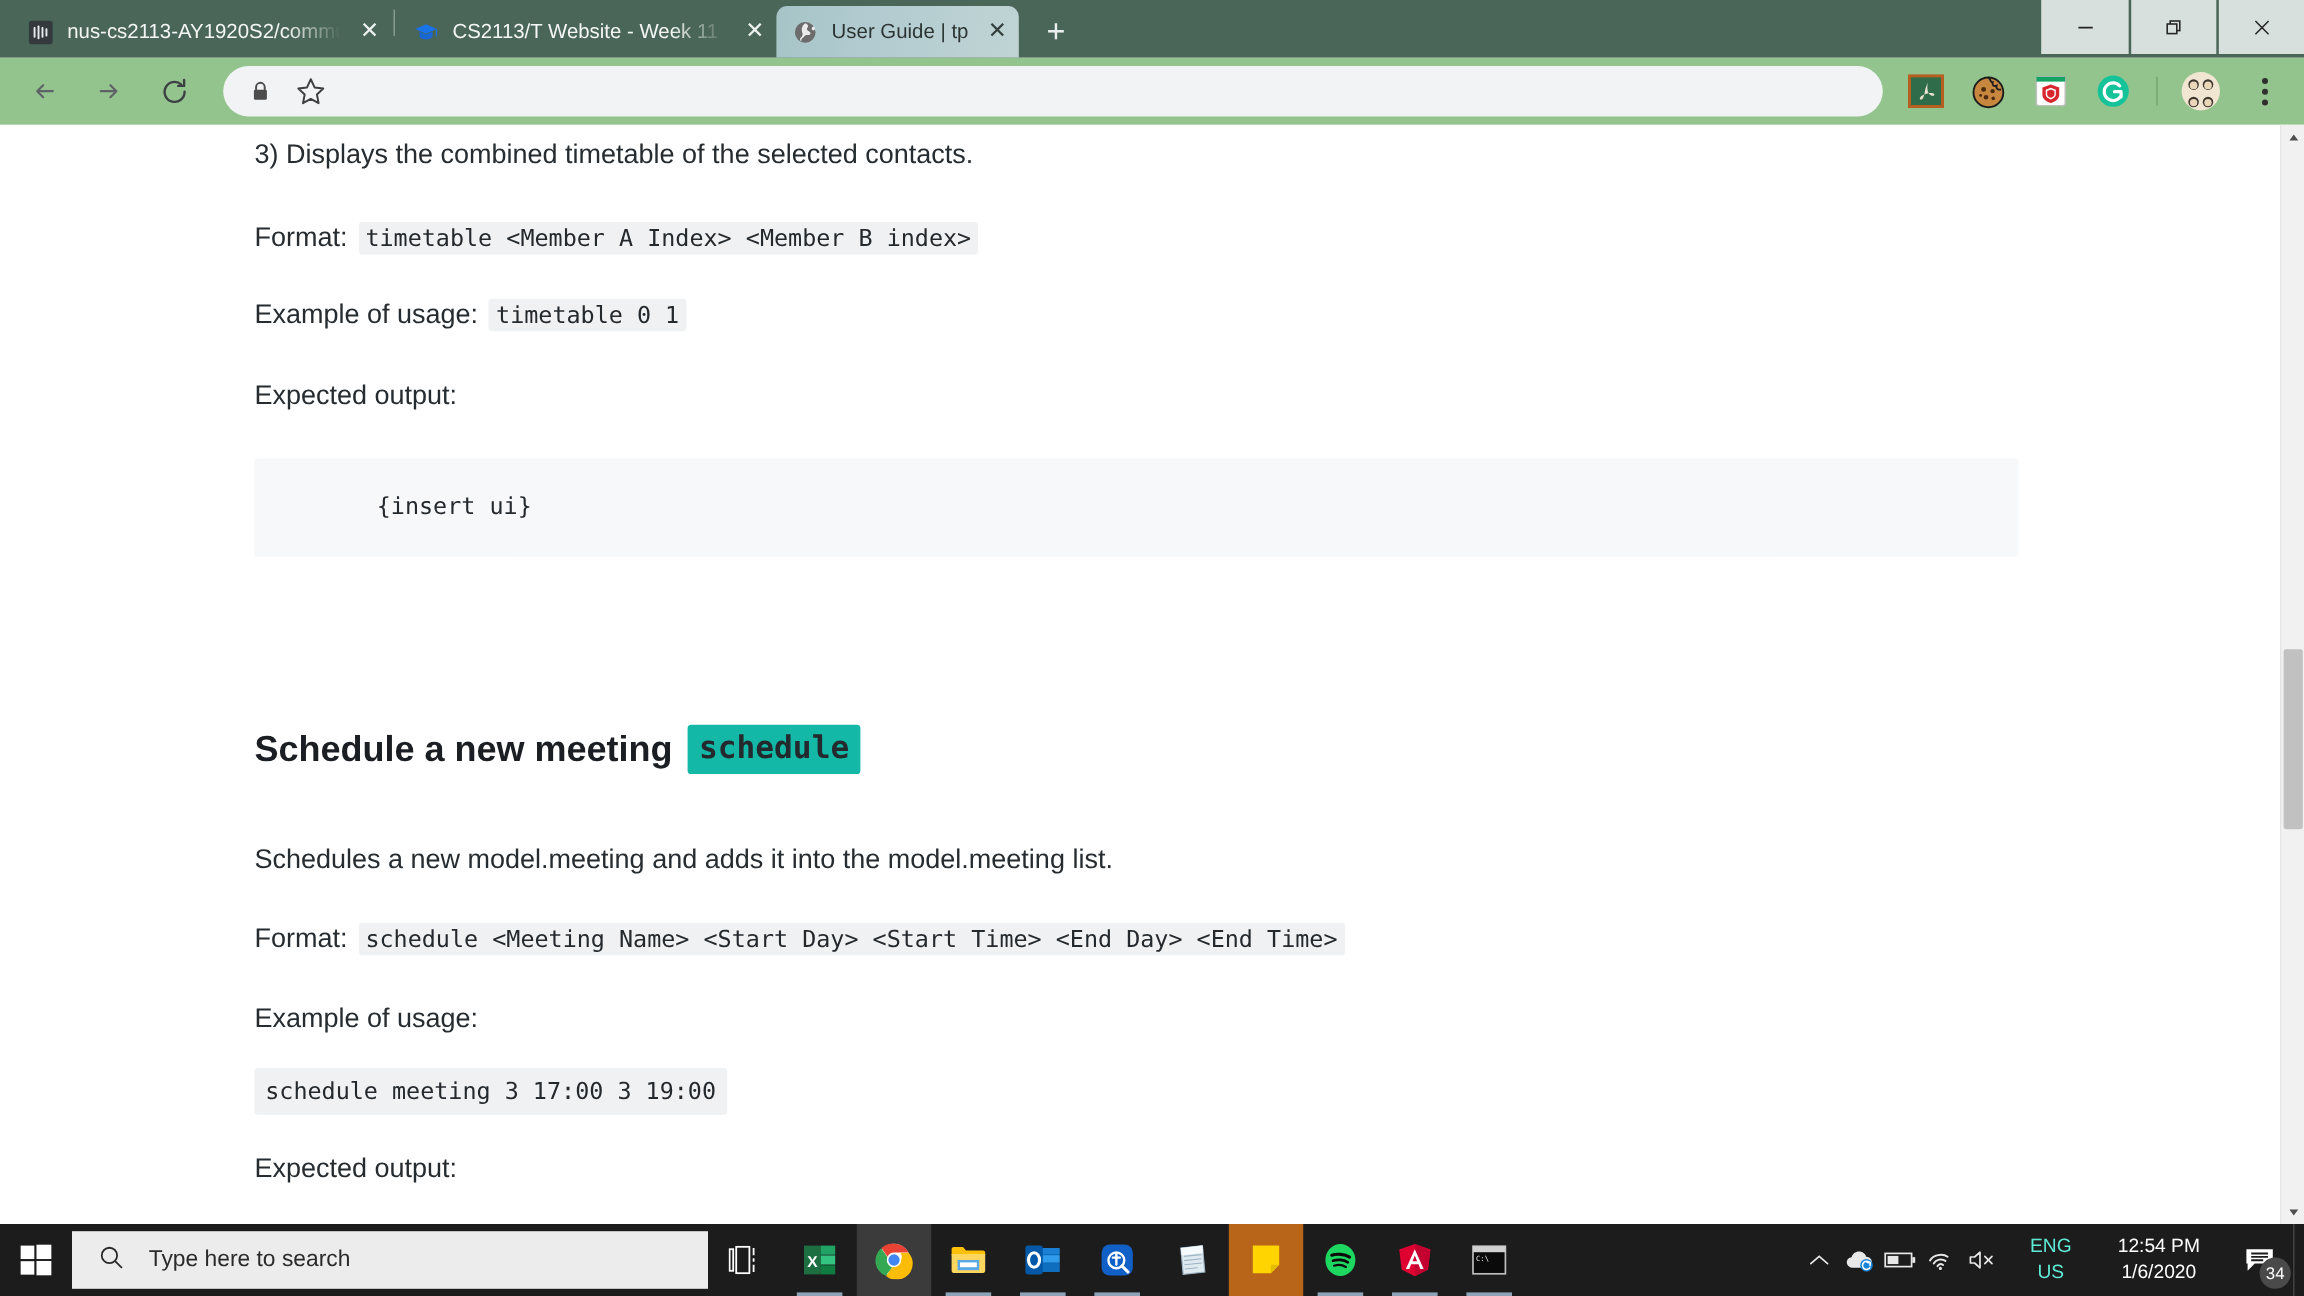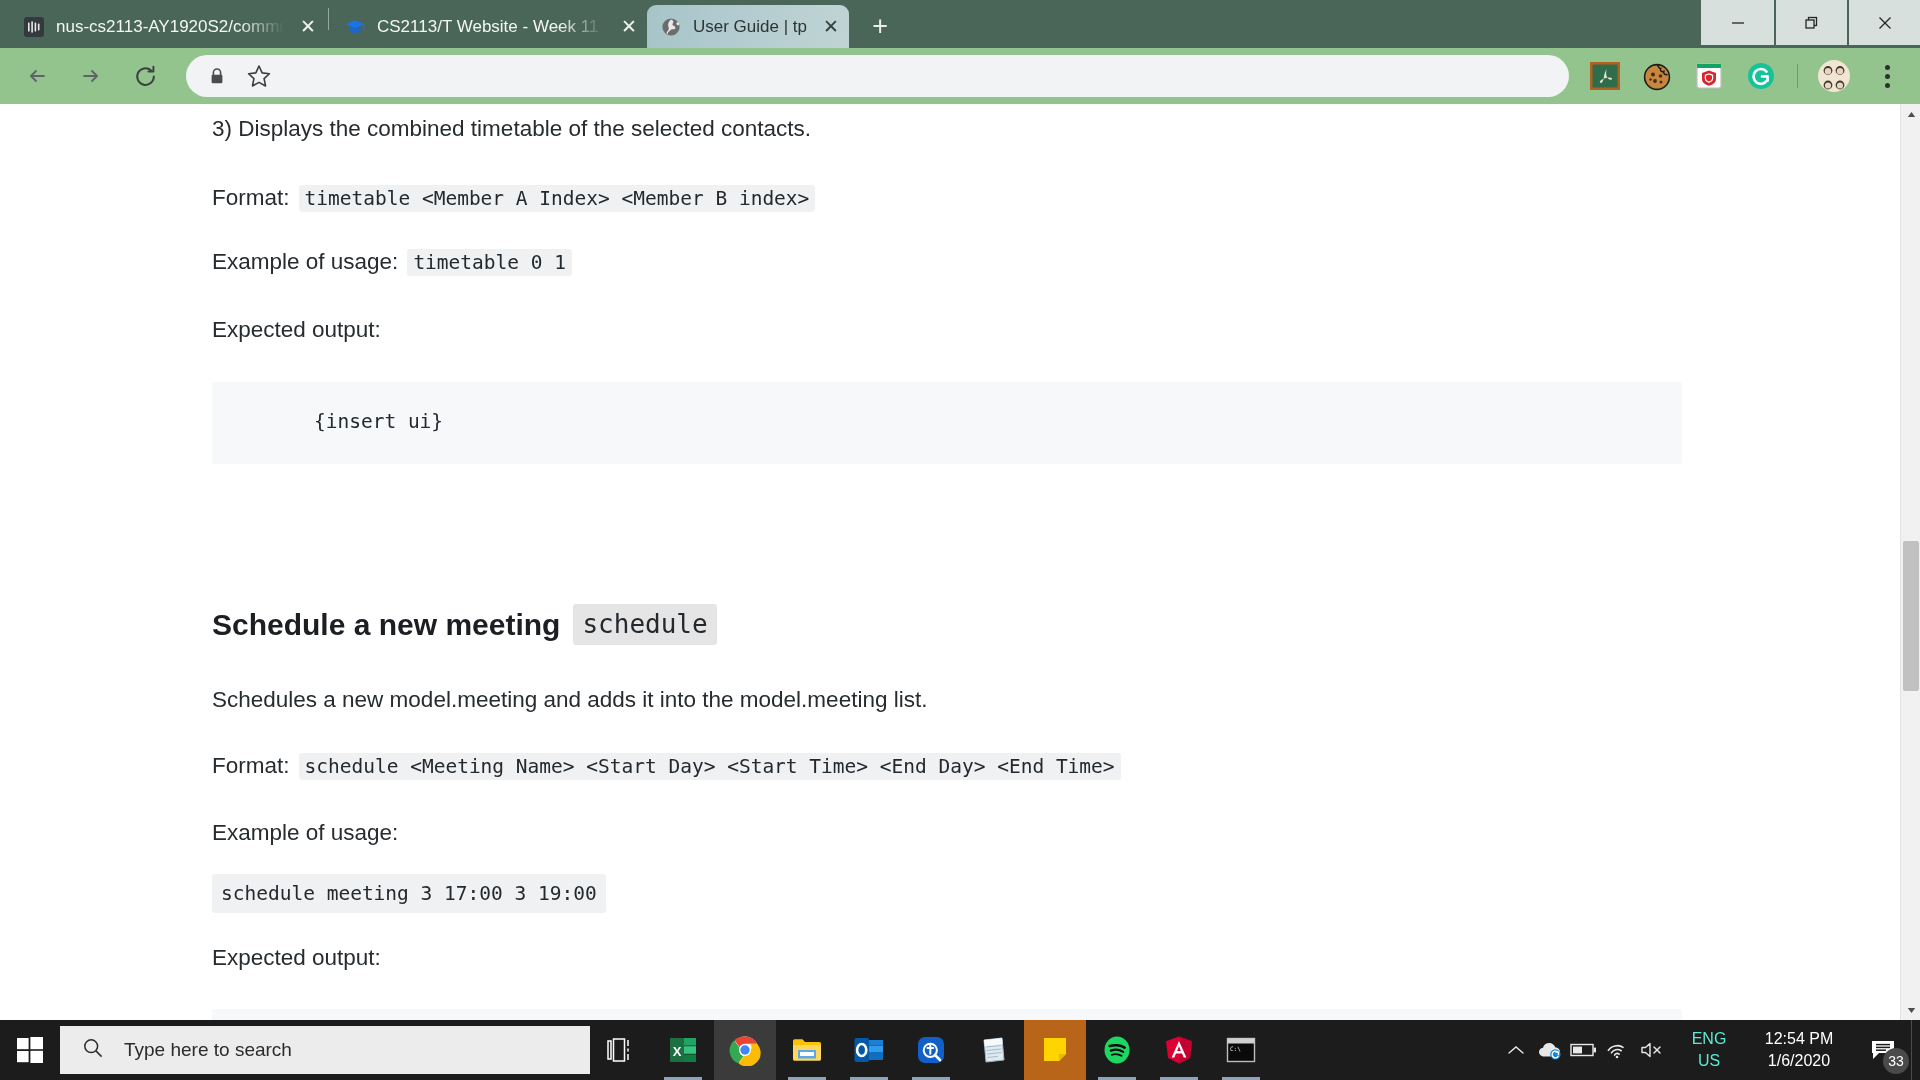--- a/index.html
+++ b/index.html
@@ -221,22 +221,22 @@
     font-weight: bold;
     color: #1b1f23;
     line-height: 1.3;
     display: flex;
     align-items: center;
     gap: 0;
   }
   h2.sec-title .tag {
     font-family: "DejaVu Sans Mono", "Liberation Mono", monospace;
     font-size: 26px;
-    font-weight: normal;
-    background: #e5e5e5;
+    font-weight: bold;
+    background: #14b8a6;
     color: #24292e;
     padding: 4px 9px;
     border-radius: 3px;
     margin-left: 13px;
   }
   .inline-line { display: flex; align-items: baseline; }
   .inline-line .lbl { font-size: 22.5px; color: #272c30; margin-right: 9px; }
 
   
   #scrollbar {
@@ -534,21 +534,21 @@
 
         <p class="p" style="margin-top:37px">Expected output:</p>
 
         <div class="code-block indented" style="margin-top:35px;height:82px;display:flex;align-items:center">    {insert ui}</div>
 
         <h2 class="sec-title" style="margin-top:140px">
           <span>Schedule a new meeting</span>
           <span class="tag">schedule</span>
         </h2>
 
-        <p class="p" style="margin-top:38px">Schedules a new model.meeting and adds it into the model.meeting list.</p>
+        <p class="p" style="margin-top:54px">Schedules a new model.meeting and adds it into the model.meeting list.</p>
 
         <div class="inline-line" style="margin-top:36px">
           <span class="lbl">Format:</span>
           <code>schedule &lt;Meeting Name&gt; &lt;Start Day&gt; &lt;Start Time&gt; &lt;End Day&gt; &lt;End Time&gt;</code>
         </div>
 
         <p class="p" style="margin-top:36px">Example of usage:</p>
 
         <div style="margin-top:32px">
           <code style="padding:8px 9px">schedule meeting 3 17:00 3 19:00</code>
@@ -749,18 +749,18 @@
 
     <div id="tray-notify">
       <svg width="26" height="22" viewBox="0 0 26 22">
         <path d="M2 2 L24 2 L24 14 L9 14 L3 20 L3 14 L2 14 Z" fill="#ffffff"></path>
         <g stroke="#1c1c1c" stroke-width="1.5">
           <line x1="6" y1="5.6" x2="20" y2="5.6"></line>
           <line x1="6" y1="8.4" x2="20" y2="8.4"></line>
           <line x1="6" y1="11.2" x2="16" y2="11.2"></line>
         </g>
       </svg>
-      <span id="notify-badge">33</span>
+      <span id="notify-badge">34</span>
     </div>
 
     <div id="show-desktop"></div>
   </div>
 </div>
 
 </body></html>

